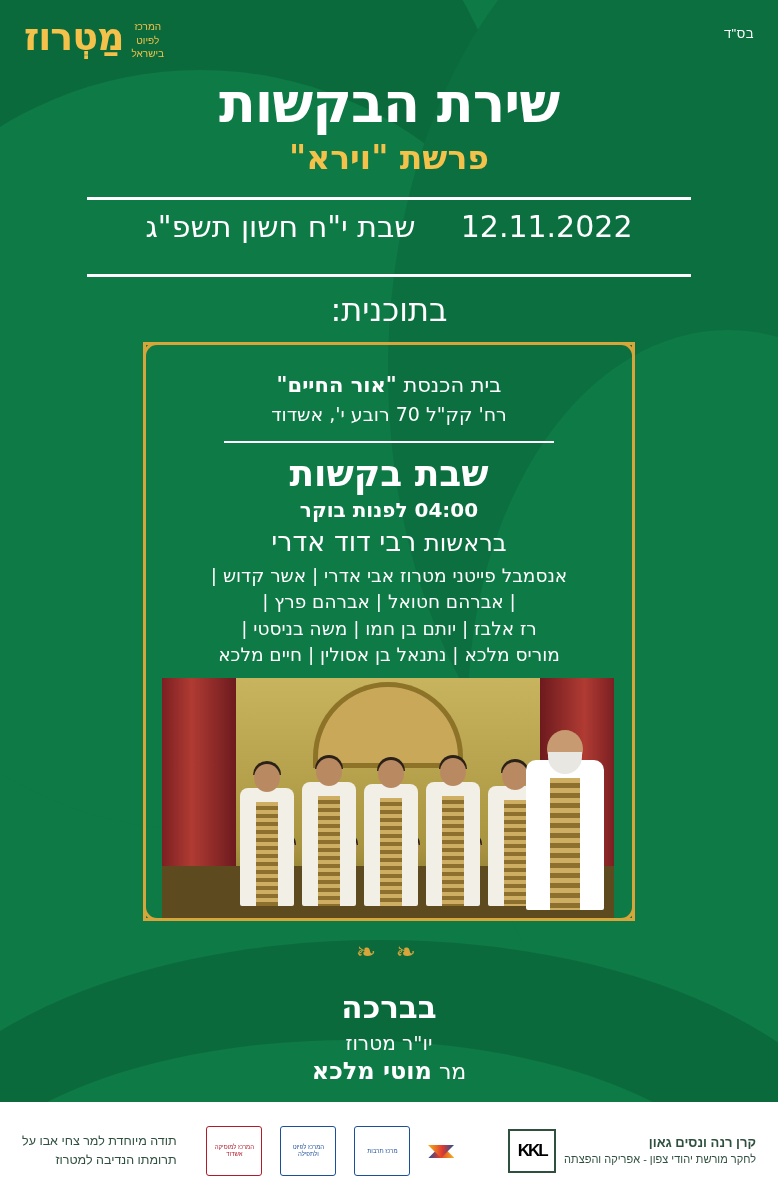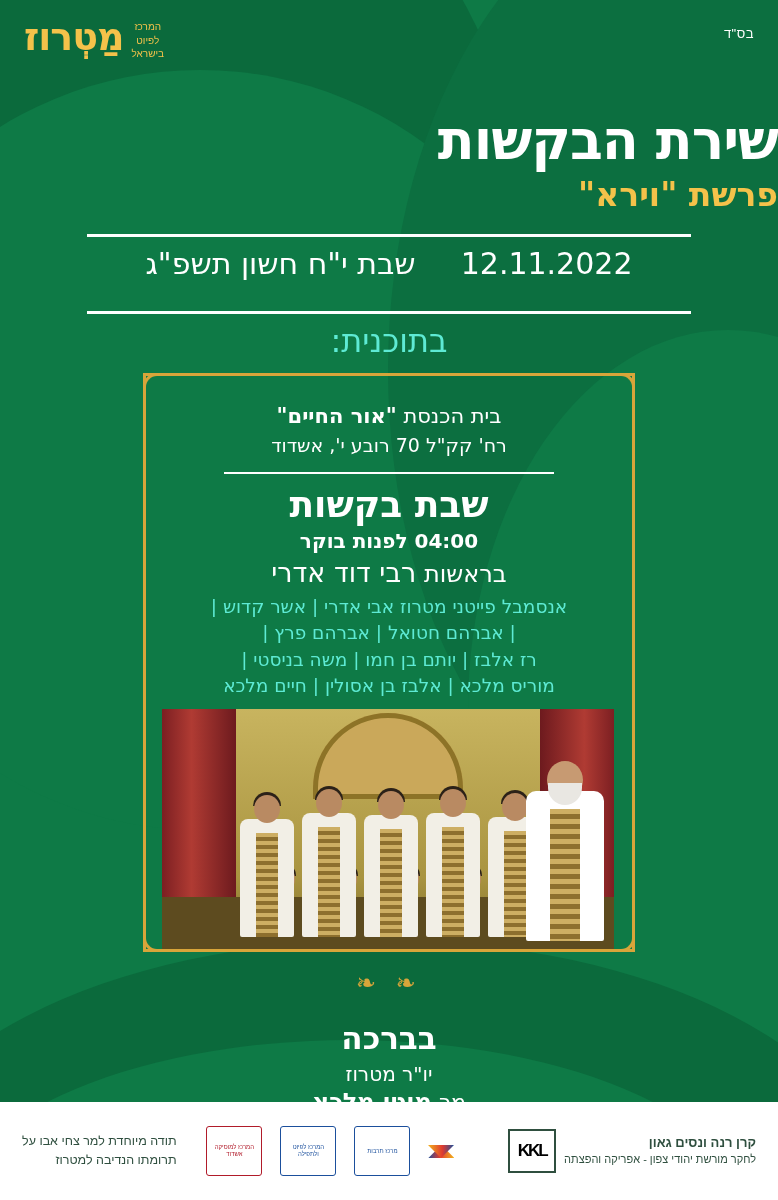--- a/index.html
+++ b/index.html
@@ -26,39 +26,39 @@
   .toprow{display:flex;justify-content:space-between;align-items:flex-start;padding:14px 24px 0 24px;}
   .bsd{color:#ffffff;font-size:13px;letter-spacing:.5px;margin-top:12px;}
   .logo{display:flex;align-items:center;gap:8px;direction:rtl;}
   .logo-main{
     color:#f4c24a;font-size:38px;font-weight:bold;line-height:1;
     font-family:"DejaVu Sans", sans-serif;letter-spacing:-1px;
   }
   .logo-sub{color:#f4c24a;font-size:10px;line-height:1.35;text-align:center;padding-top:6px;}
 
   
-  .title-wrap{text-align:right;margin-top:52px;}
+  .title-wrap{text-align:center;margin-top:15px;}
   .title{
     color:#ffffff;font-size:54px;font-weight:bold;letter-spacing:-1px;line-height:1.05;
     font-family:"DejaVu Sans", sans-serif;
   }
   .subtitle{
     color:#f4c24a;font-size:33px;font-weight:bold;margin-top:6px;
     font-family:"DejaVu Sans", sans-serif;
   }
 
   .rule{height:3px;background:#ffffff;margin:20px auto 0 auto;width:604px;}
   .daterow{
     color:#ffffff;font-size:30px;text-align:center;padding:9px 0 10px 0;
     font-family:"DejaVu Sans", sans-serif;direction:rtl;
   }
   .daterow .gap{display:inline-block;width:26px;}
 
   .program{
-    color:#5eead4;font-size:32px;text-align:center;margin-top:8px;
+    color:#ffffff;font-size:32px;text-align:center;margin-top:14px;
     font-family:"DejaVu Sans", sans-serif;
   }
 
   
   .card{
     position:relative;width:492px;margin:13px auto 0 auto;
     border:3px solid #d8a53a;padding:26px 18px 0 18px;box-sizing:border-box;
   }
   .corner{position:absolute;width:26px;height:26px;border:3px solid #d8a53a;}
   .c-tr{top:-3px;right:-3px;border-left:none;border-bottom:none;border-radius:0 14px 0 0;}
@@ -74,21 +74,21 @@
 
   .shabbat{
     color:#ffffff;font-size:36px;font-weight:bold;text-align:center;margin-top:10px;
     font-family:"DejaVu Sans", sans-serif;
   }
   .time{color:#ffffff;font-size:20px;font-weight:bold;text-align:center;margin-top:4px;direction:rtl;font-family:"DejaVu Sans", sans-serif;}
   .lead{color:#ffffff;font-size:24px;text-align:center;margin-top:4px;direction:rtl;font-family:"DejaVu Sans", sans-serif;}
   .lead b{font-weight:normal;font-size:27px;}
 
   .performers{margin-top:6px;direction:rtl;}
-  .perf-line{color:#5eead4;font-size:18.5px;text-align:center;line-height:1.42;font-family:"DejaVu Sans", sans-serif;}
+  .perf-line{color:#ffffff;font-size:18.5px;text-align:center;line-height:1.42;font-family:"DejaVu Sans", sans-serif;}
 
   
   .photo{
     position:relative;width:452px;height:240px;margin:10px auto 0 auto;overflow:hidden;
     background:linear-gradient(180deg,#6a7a35 0%,#55632c 55%,#3e4a20 100%);
   }
   .curtain{position:absolute;top:0;bottom:0;width:74px;background:linear-gradient(90deg,#7c1f22,#b03b33 40%,#6d1a1e);}
   .curtain.l{left:0;}
   .curtain.r{right:0;background:linear-gradient(270deg,#7c1f22,#b03b33 40%,#6d1a1e);}
   .wallpanel{position:absolute;top:0;left:74px;right:74px;bottom:0;background:linear-gradient(180deg,#c8b45f,#a99440 70%,#7d6c2c);}
@@ -187,21 +187,21 @@
 
     <div class="lead">
       <span>בראשות</span>
       <b>רבי דוד אדרי</b>
     </div>
 
     <div class="performers">
       <div class="perf-line">אנסמבל פייטני מטרוז אבי אדרי | אשר קדוש |</div>
       <div class="perf-line">| אברהם חטואל | אברהם פרץ |</div>
       <div class="perf-line">רז אלבז | יותם בן חמו | משה בניסטי |</div>
-      <div class="perf-line">מוריס מלכא | אלבז בן אסולין | חיים מלכא</div>
+      <div class="perf-line">מוריס מלכא | נתנאל בן אסולין | חיים מלכא</div>
     </div>
 
     <div class="photo">
       <div class="wallpanel"></div>
       <div class="arch"></div>
       <div class="curtain l"></div>
       <div class="curtain r"></div>
       <div class="floor"></div>
 
       <div class="singer back" style="left:96px;">

